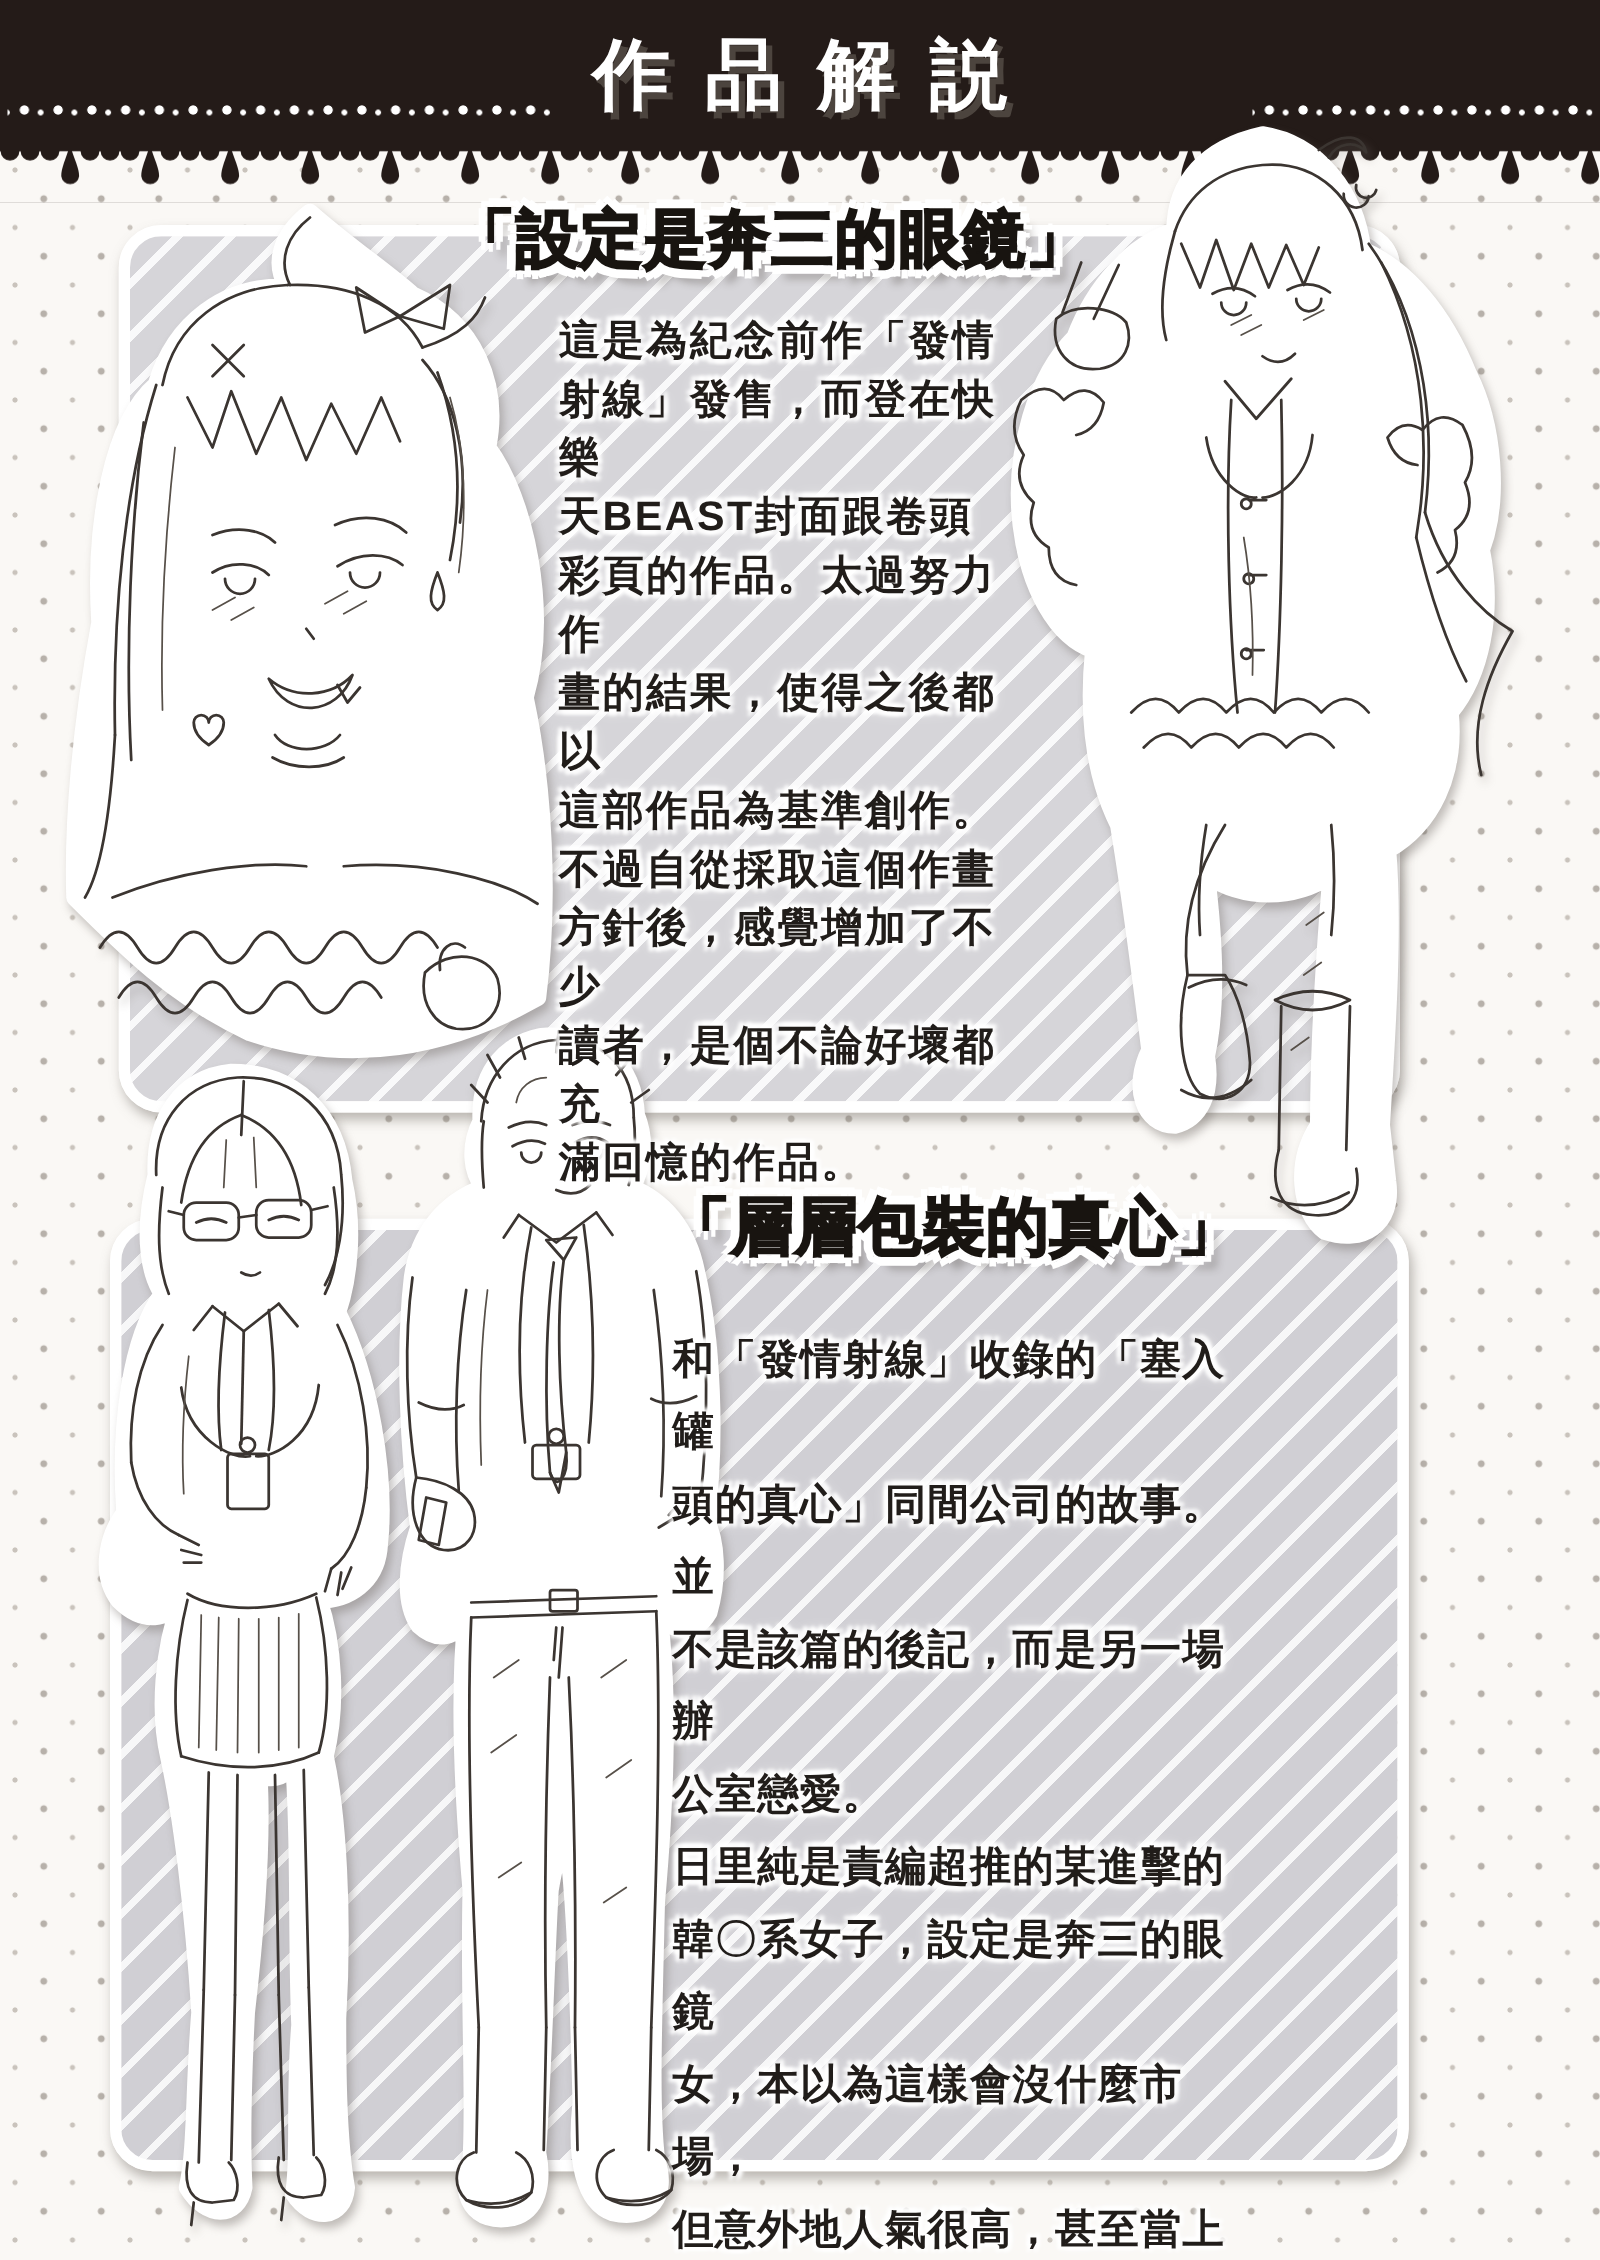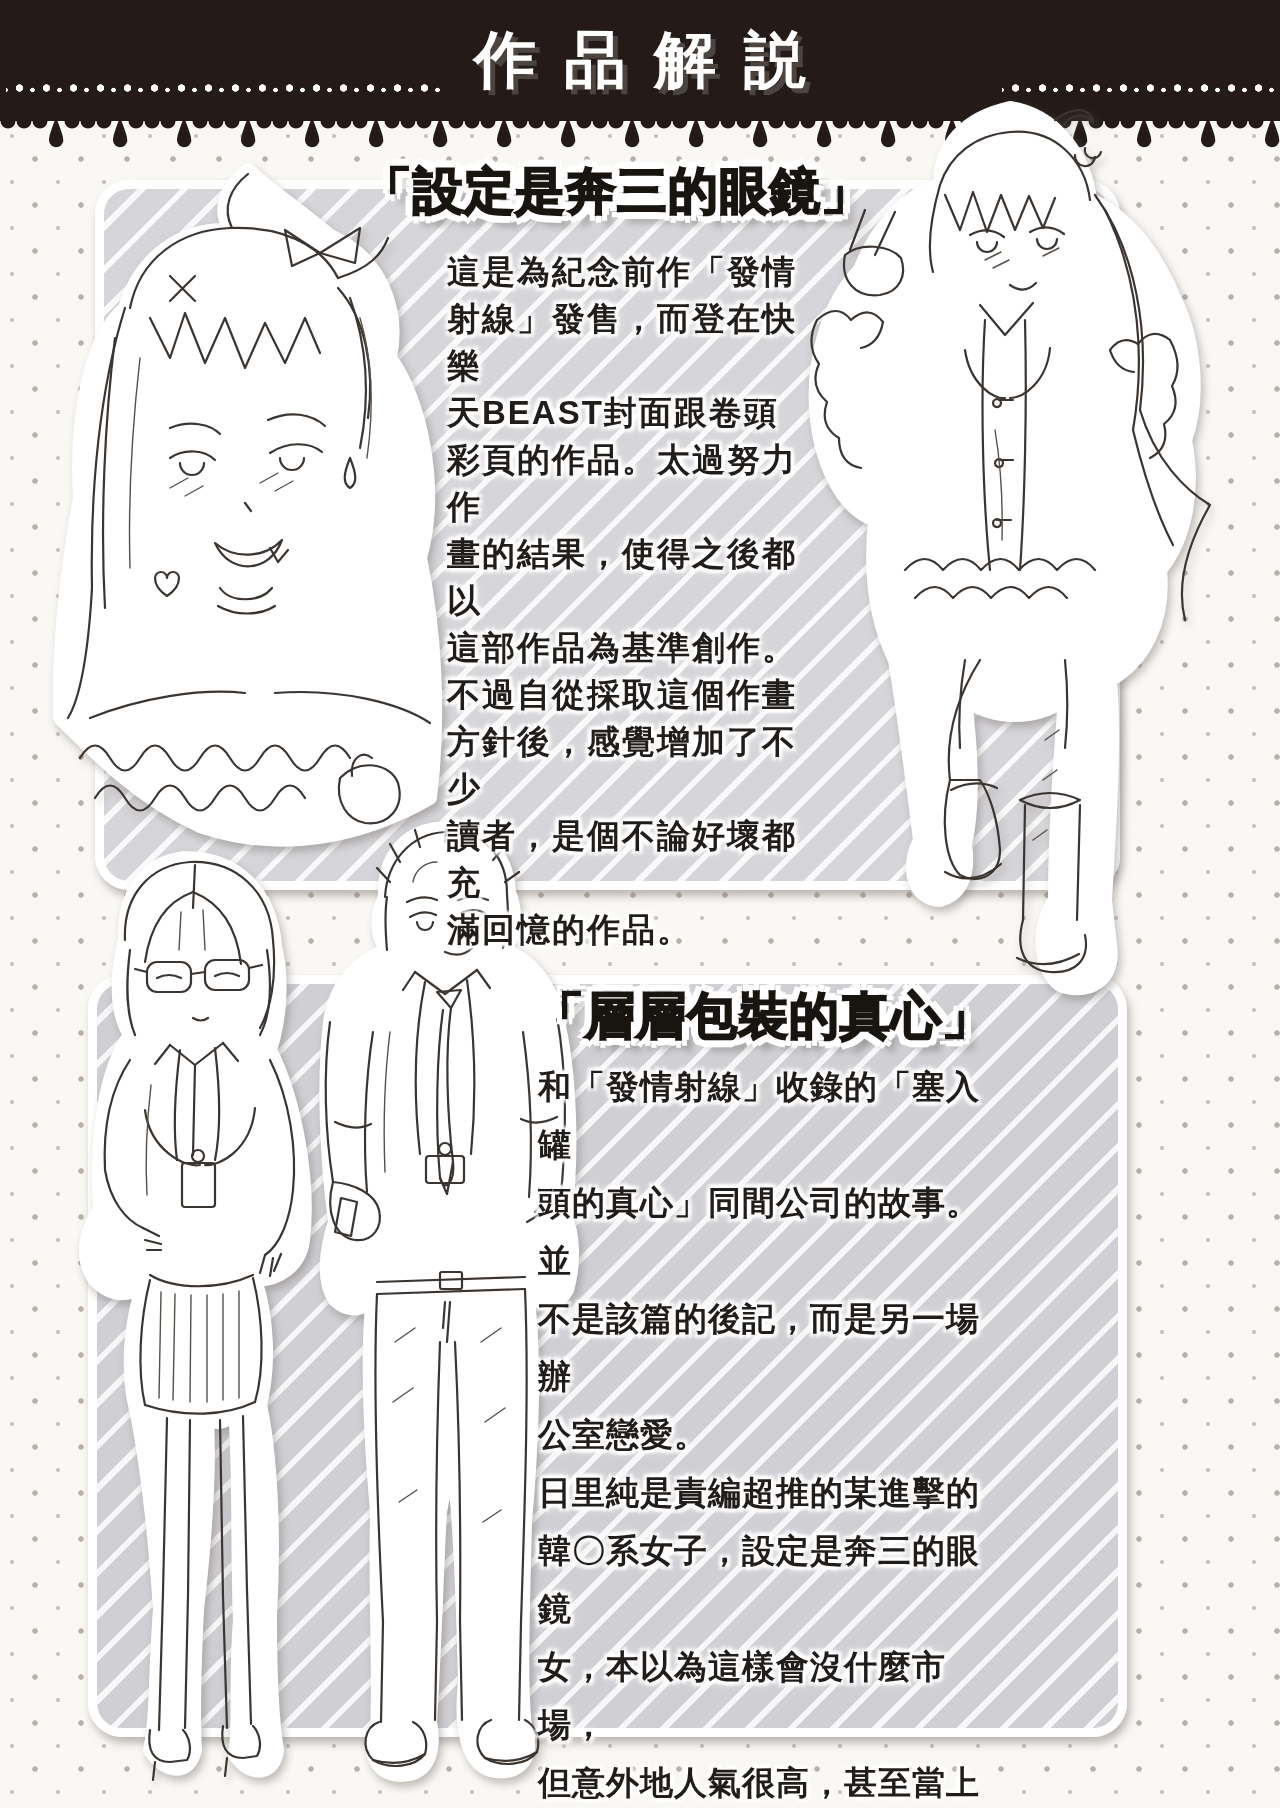--- a/index.html
+++ b/index.html
@@ -45,21 +45,21 @@
   
   .cutout-title{
     z-index:5;color:#181410;font-weight:900;font-size:50px;letter-spacing:1px;white-space:nowrap;
     -webkit-text-stroke:2px #181410;
     text-shadow:
       -6px -6px 0 #fff,6px -6px 0 #fff,-6px 6px 0 #fff,6px 6px 0 #fff,
       -8px 0 0 #fff,8px 0 0 #fff,0 -8px 0 #fff,0 8px 0 #fff,
       10px 11px 7px rgba(60,52,45,.4);
   }
   .title1{left:362px;top:158px;}
-  .title2{left:534px;top:948px;margin-top:35px;}
+  .title2{left:534px;top:948px;}
   
   .para{
     z-index:4;color:#211d1a;font-weight:700;font-size:33px;white-space:pre-line;
     text-shadow:
       -3px -3px 3px #fff,3px -3px 3px #fff,-3px 3px 3px #fff,3px 3px 3px #fff,
       0 0 6px #fff,0 0 12px #fff;
   }
   .para1{left:447px;top:248px;width:372px;line-height:47px;letter-spacing:2px;}
   .para2{left:538px;top:1058px;width:470px;line-height:58px;letter-spacing:1px;}
   

